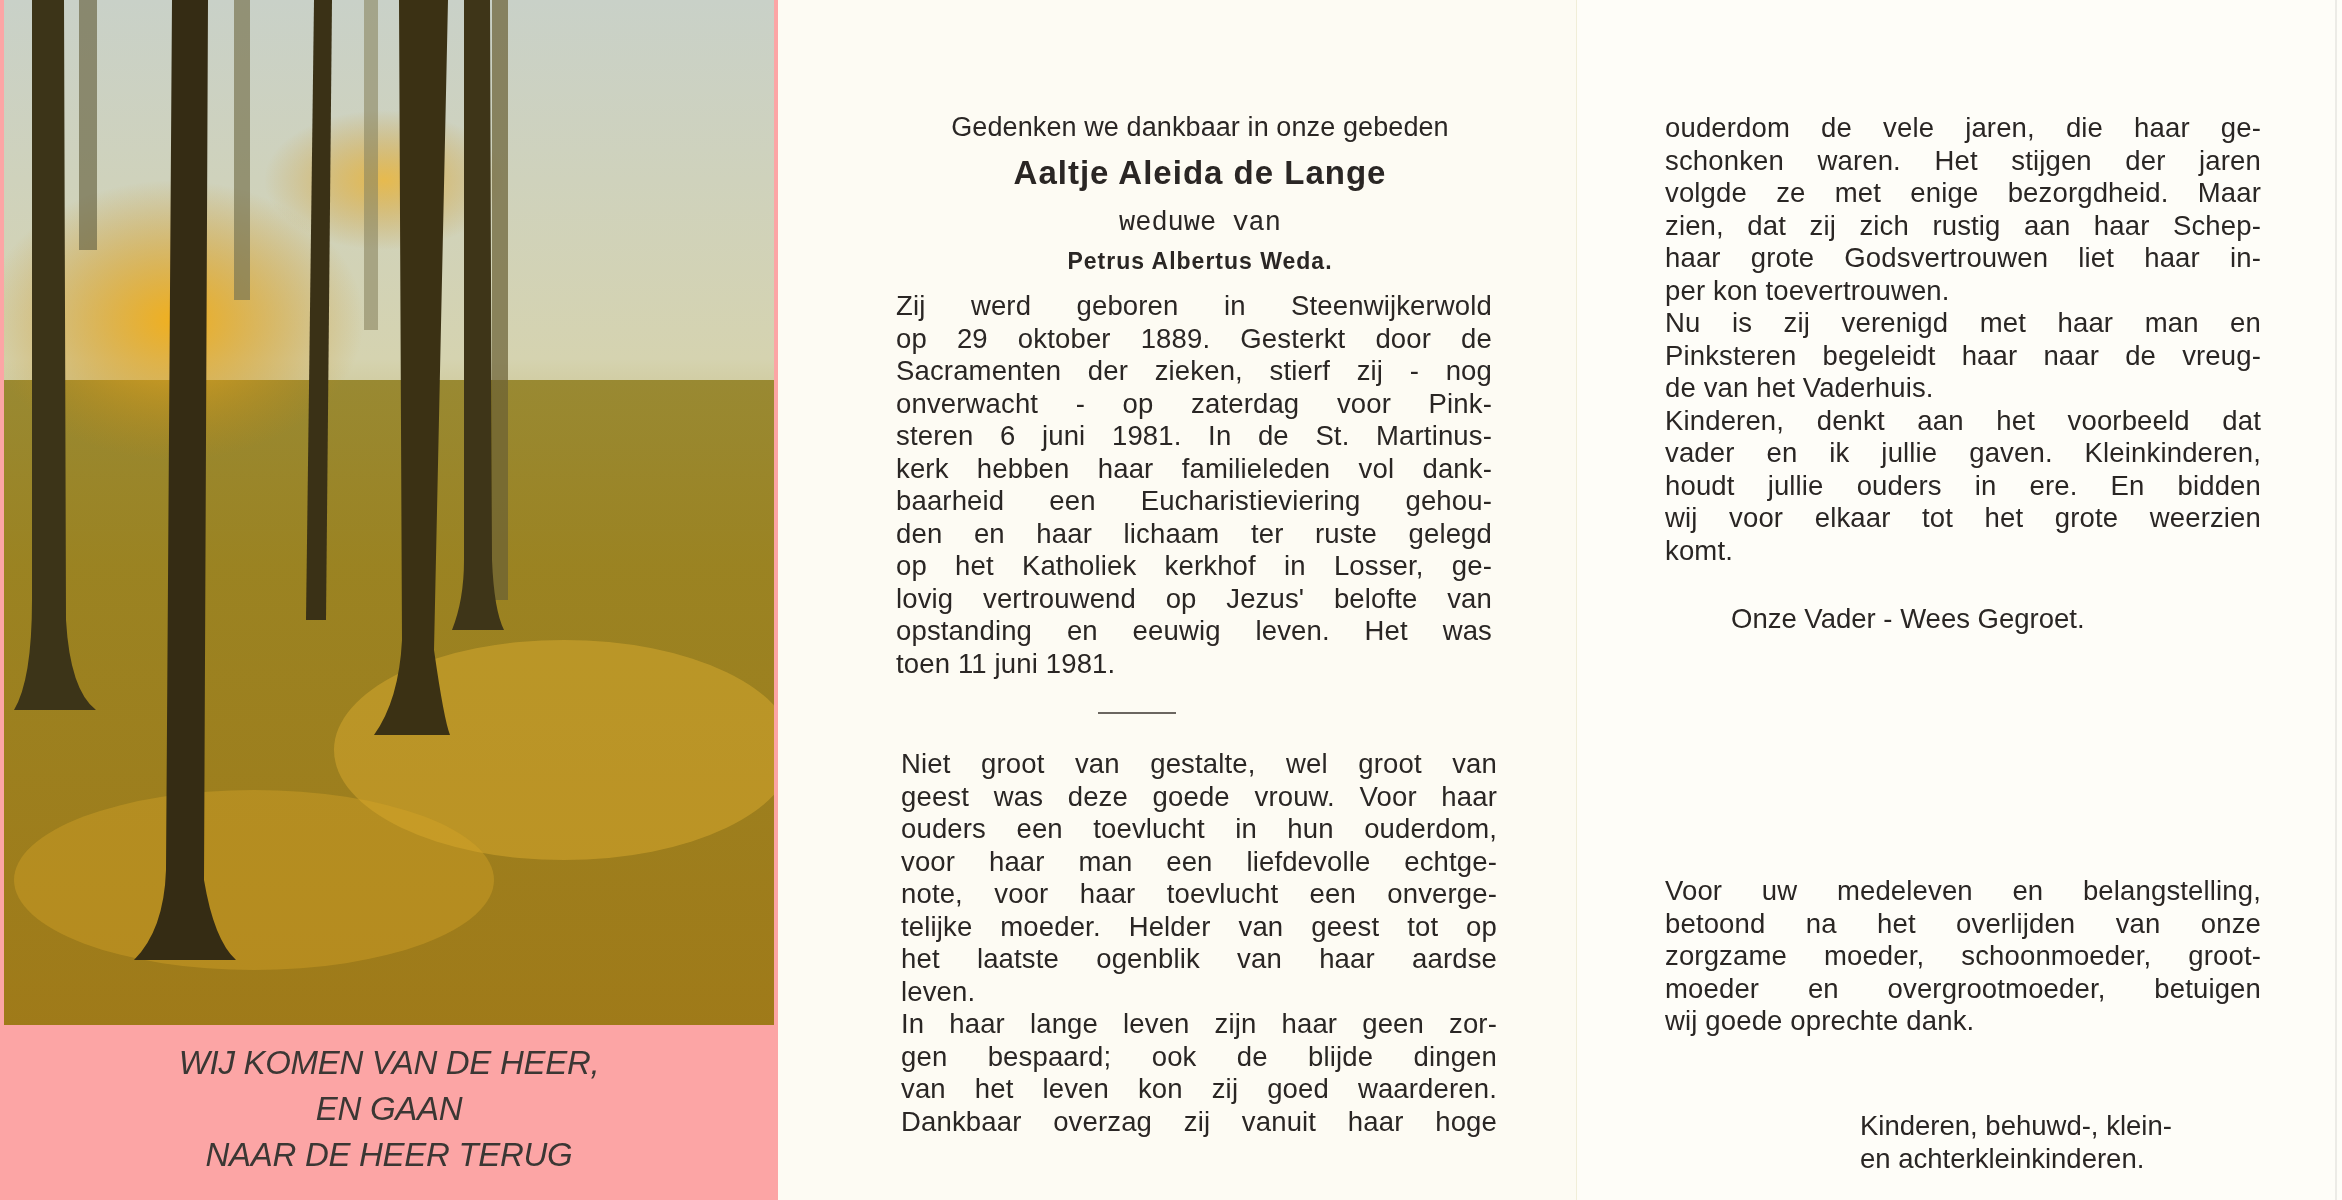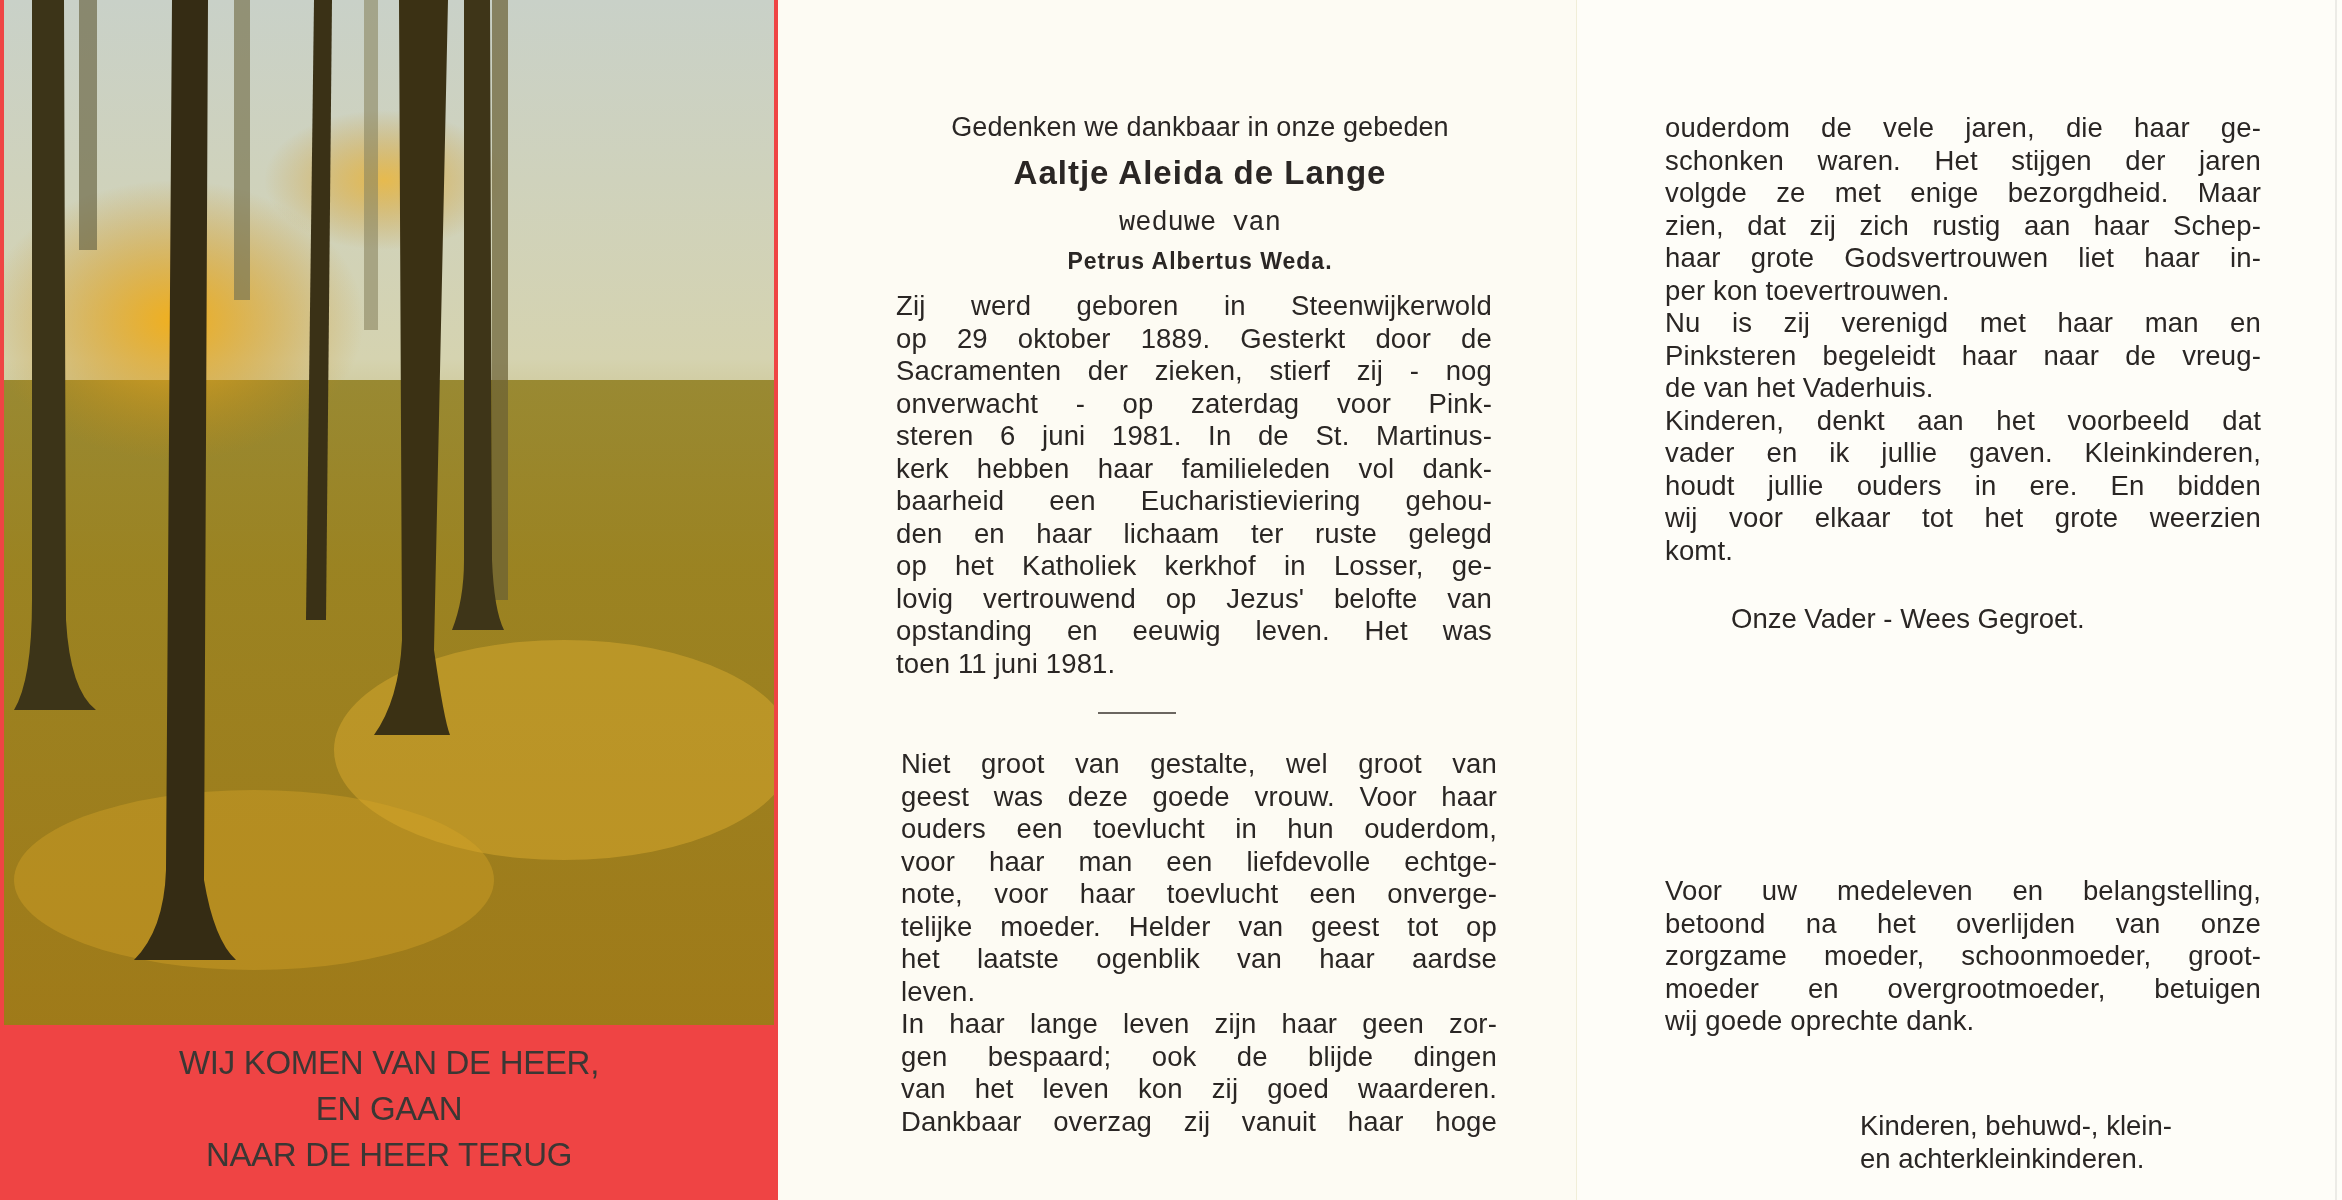--- a/index.html
+++ b/index.html
@@ -4,21 +4,21 @@
   <style>
     html, body { margin: 0; padding: 0; }
     body {
       width: 2342px; height: 1200px; overflow: hidden;
       background: #f6f3ea;
       font-family: "Liberation Sans", sans-serif;
       color: #2a2624;
       position: relative;
     }
     .panel { position: absolute; top: 0; height: 1200px; }
-    #panel-left { left: 0; width: 778px; background: #ef4444; }
+    #panel-left { left: 0; width: 778px; background: #fca5a5; font-style: italic; }
     #panel-mid  { left: 778px; width: 798px; background: #fdfbf3; }
     #panel-right{ left: 1576px; width: 766px; background: #fefdf8; border-left: 1px solid #f1eed8; }
     #panel-right::after { content: ""; position: absolute; right: 6px; top: 0; bottom: 0; width: 2px; background: #ecebe6; }
 
     
     .photo { position: absolute; left: 4px; top: 0; width: 770px; height: 1025px; overflow: hidden; }
     .photo svg { display: block; width: 100%; height: 100%; }
 
     .motto {
       position: absolute; left: 0; top: 1040px; width: 778px;

